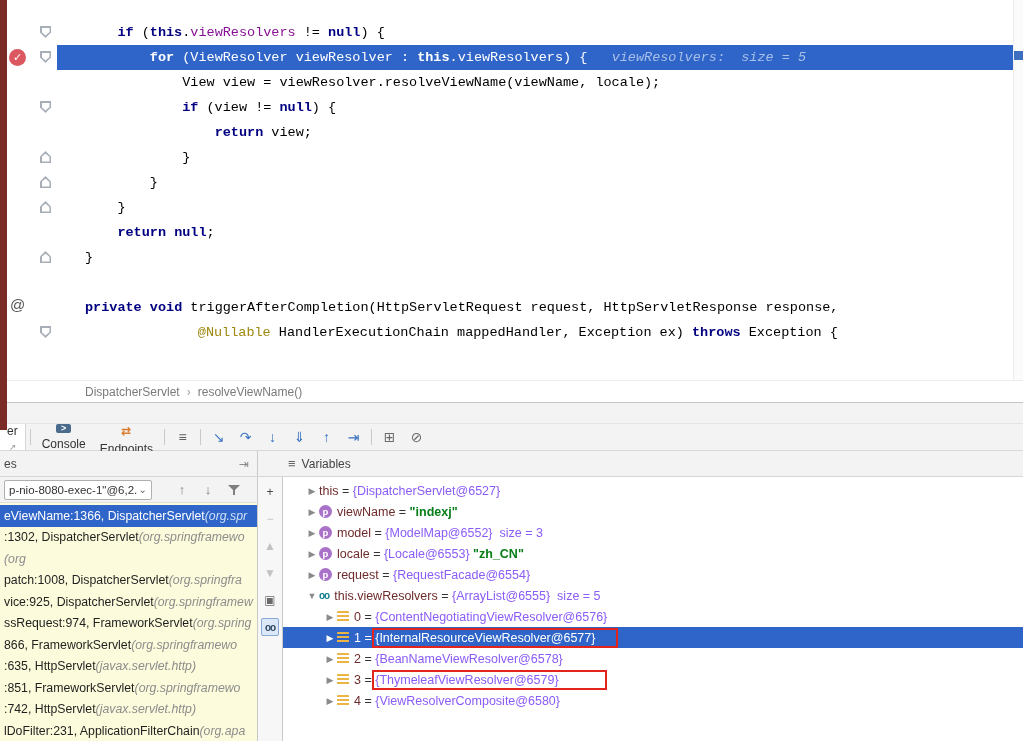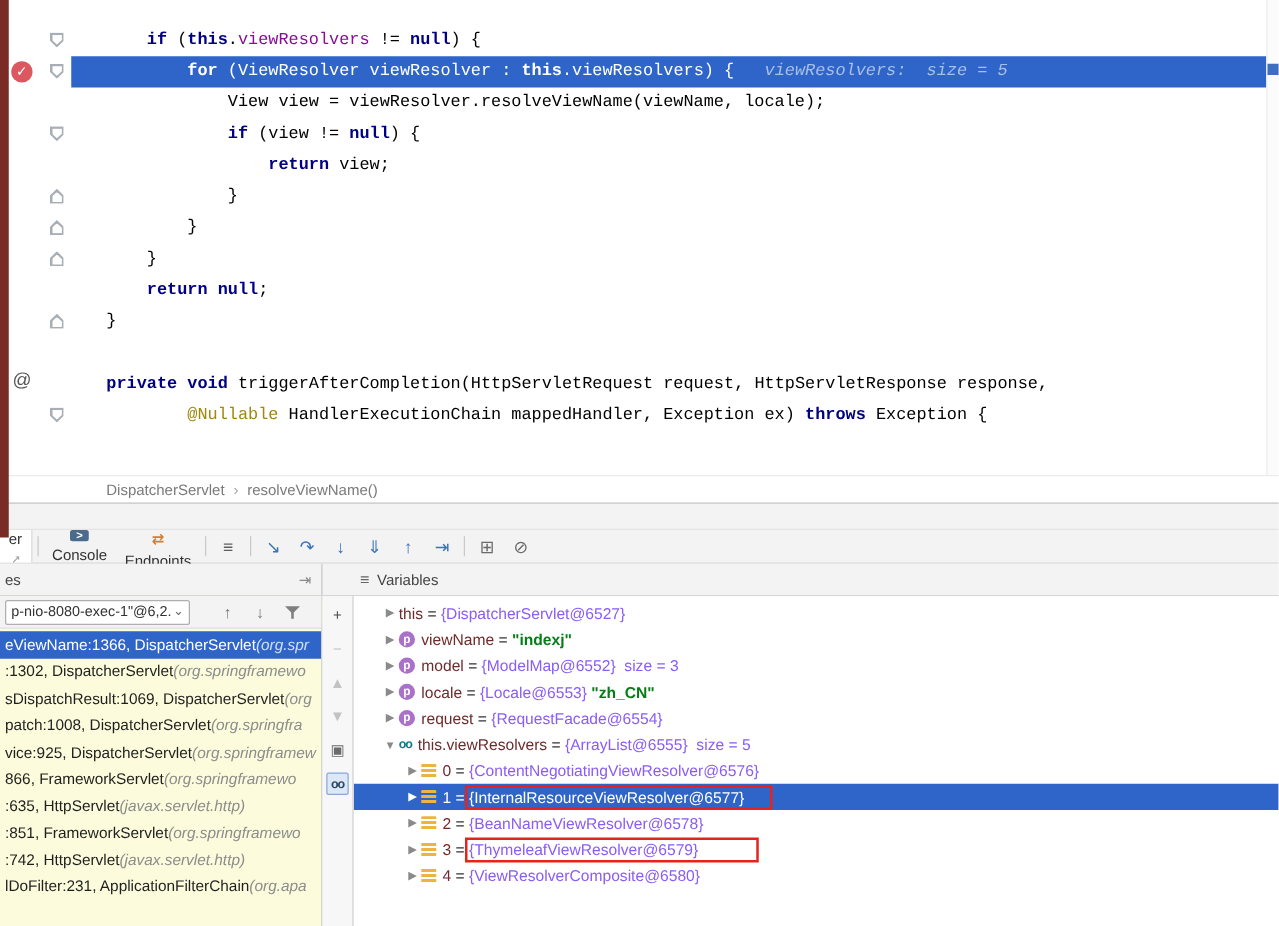--- a/index.html
+++ b/index.html
@@ -22,21 +22,21 @@
   .at{position:absolute;left:10px;top:296px;font-size:15px;color:#555;}
 
   #code{position:absolute;left:85px;top:0;right:9px;padding-top:20px;
         font-family:Liberation Mono, monospace;font-size:13.5px;line-height:25px;
         white-space:pre;color:#000;}
   .code-line{position:relative;height:25px;}
   .code-line span{position:relative;z-index:1;}
   .seg-p{color:#000;}
   .seg-k{color:#000080;font-weight:bold;}
   .seg-f{color:#871094;}
-  .seg-a{color:#9e880d;}
+  .seg-a{color:#9e880d;margin-left:48px;}
   .code-line.exec::before{content:"";position:absolute;left:-28px;right:0;top:0;bottom:0;background:#2f65c8;}
   .code-line.exec .seg-p,.code-line.exec .seg-k,.code-line.exec .seg-f{color:#fff;}
   .inline-hint{color:#a8bfe8;font-style:italic;}
 
   #editor-scrollbar{position:absolute;right:0;top:0;width:9px;height:380px;background:#fbfbfb;border-left:1px solid #ededed;}
   .sb-marker{position:absolute;left:0;right:0;top:51px;height:9px;background:#3d6ebf;}
 
   
   #breadcrumbs{position:absolute;top:380px;left:0;right:0;height:22px;background:#fff;border-top:1px solid #ececec;
       display:flex;align-items:center;padding-left:85px;font-size:12px;color:#7a7a7a;box-sizing:border-box;}
@@ -213,30 +213,33 @@
     <div id="frames-list">
         <div class="frame-row selected">
           <span>eViewName:1366, DispatcherServlet </span>
           <span class="pkg">(org.spr</span>
         </div>
         <div class="frame-row">
           <span>:1302, DispatcherServlet </span>
           <span class="pkg">(org.springframewo</span>
         </div>
         <div class="frame-row">
-          <span>sDispatchResult:1069, DispatcherServlet </span>
           <span class="pkg">(org</span>
         </div>
         <div class="frame-row">
           <span>patch:1008, DispatcherServlet </span>
           <span class="pkg">(org.springfra</span>
         </div>
         <div class="frame-row">
           <span>vice:925, DispatcherServlet </span>
           <span class="pkg">(org.springframew</span>
+        </div>
+        <div class="frame-row">
+          <span>ssRequest:974, FrameworkServlet </span>
+          <span class="pkg">(org.spring</span>
         </div>
         <div class="frame-row">
           <span>866, FrameworkServlet </span>
           <span class="pkg">(org.springframewo</span>
         </div>
         <div class="frame-row">
           <span>:635, HttpServlet </span>
           <span class="pkg">(javax.servlet.http)</span>
         </div>
         <div class="frame-row">

